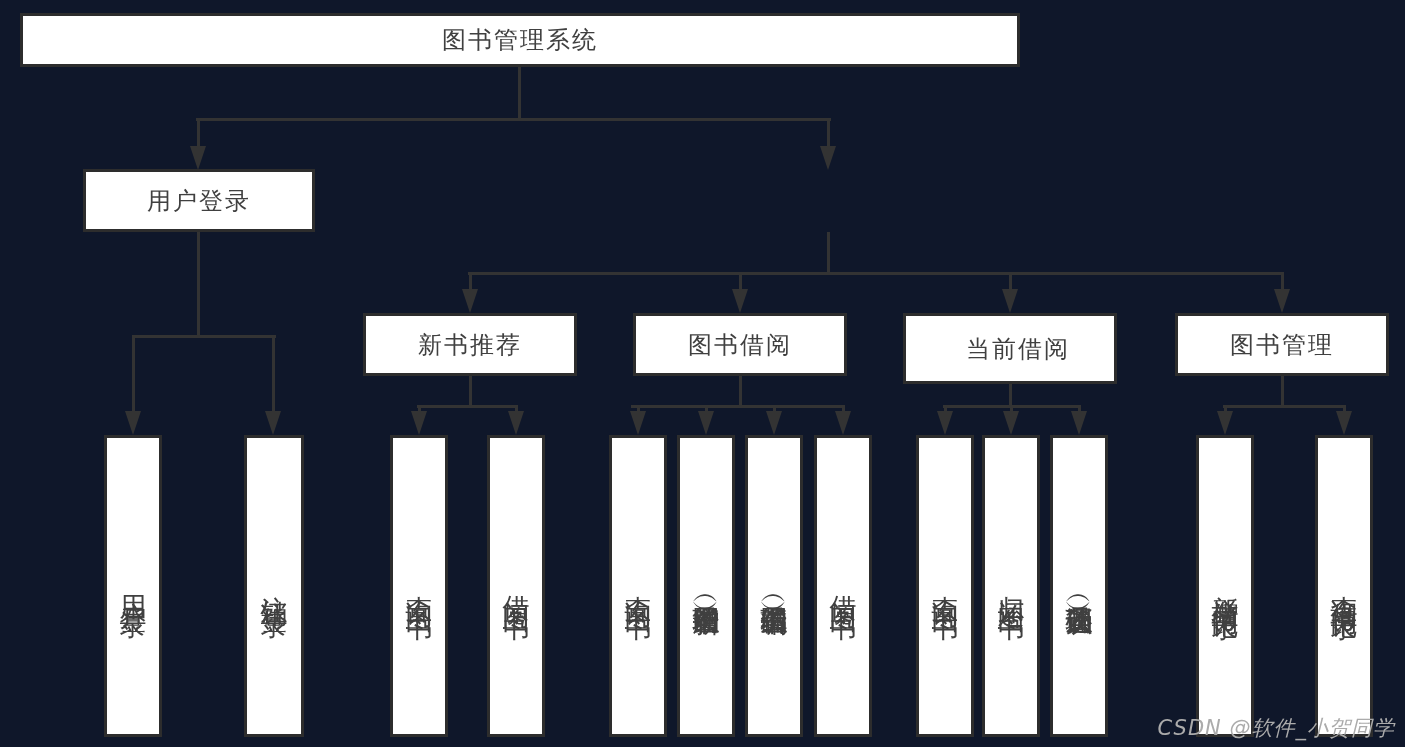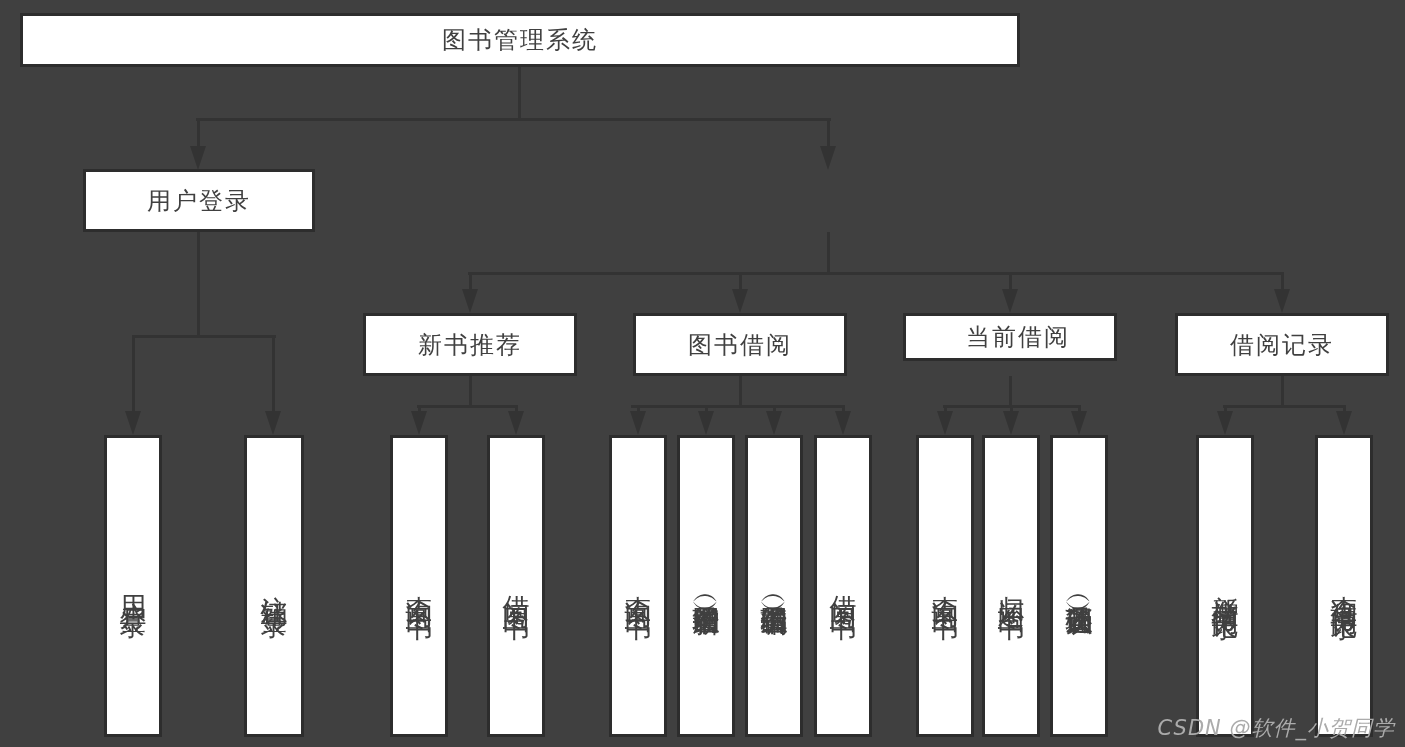--- a/index.html
+++ b/index.html
@@ -1,20 +1,20 @@
 <!DOCTYPE html>
 <html><head>
 <meta charset="utf-8">
 <style>
   html, body { margin: 0; padding: 0; background: #ffffff; }
   #stage {
     position: relative;
     width: 1405px;
     height: 747px;
-    background: #404040;
+    background: #0f172a;
     font-family: "DejaVu Sans", "Liberation Sans", sans-serif;
     overflow: hidden;
   }
   .node {
     position: absolute;
     box-sizing: border-box;
     background: #ffffff;
     border: 3px solid #2d2d2d;
     display: flex;
     align-items: center;
@@ -81,22 +81,22 @@
   <div class="arrow" style="left:462px; top:289px;"></div>
   <div class="line" style="left:739px; top:275px; width:3px; height:14px;"></div>
   <div class="arrow" style="left:732px; top:289px;"></div>
   <div class="line" style="left:1009px; top:275px; width:3px; height:14px;"></div>
   <div class="arrow" style="left:1002px; top:289px;"></div>
   <div class="line" style="left:1281px; top:275px; width:3px; height:14px;"></div>
   <div class="arrow" style="left:1274px; top:289px;"></div>
 
   <div class="node hnode" style="left:363px; top:313px; width:214px; height:63px;">新书推荐</div>
   <div class="node hnode" style="left:633px; top:313px; width:214px; height:63px;">图书借阅</div>
-  <div class="node hnode" style="left:903px; top:313px; width:214px; height:48px;padding-left:16px;">当前借阅</div>
-  <div class="node hnode" style="left:1175px; top:313px; width:214px; height:63px;">借阅记录</div>
+  <div class="node hnode" style="left:903px; top:313px; width:214px; height:71px;padding-left:16px;">当前借阅</div>
+  <div class="node hnode" style="left:1175px; top:313px; width:214px; height:63px;">图书管理</div>
 
   <div class="line" style="left:469px; top:376px; width:3px; height:32px;"></div>
   <div class="line" style="left:417px; top:405px; width:101px; height:3px;"></div>
   <div class="line" style="left:418px; top:408px; width:3px; height:6px;"></div>
   <div class="arrow" style="left:411px; top:411px;"></div>
   <div class="line" style="left:515px; top:408px; width:3px; height:6px;"></div>
   <div class="arrow" style="left:508px; top:411px;"></div>
 
   <div class="line" style="left:739px; top:376px; width:3px; height:32px;"></div>
   <div class="line" style="left:631px; top:405px; width:214px; height:3px;"></div>

